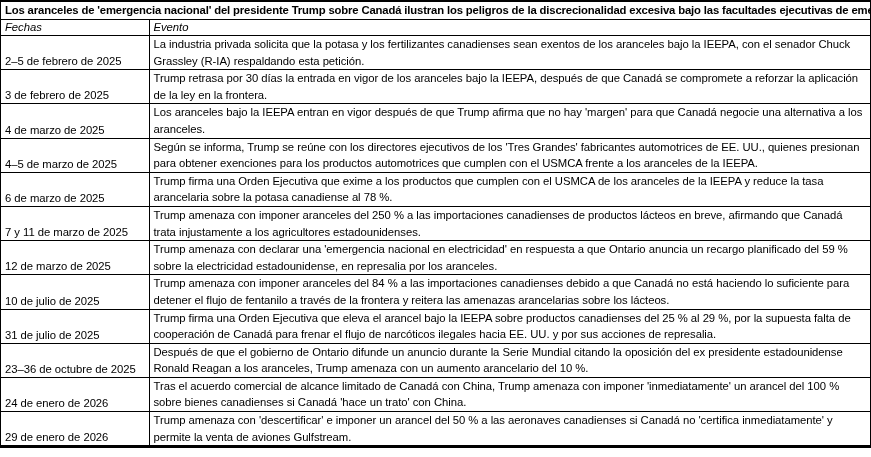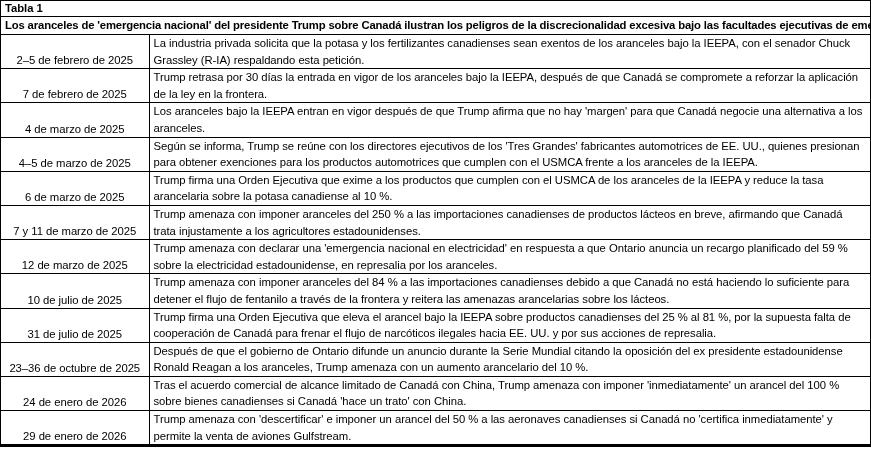--- a/index.html
+++ b/index.html
@@ -65,81 +65,81 @@
     tr.header-row td:last-child, tr.data-row td:last-child {
       border-right: none;
     }
     tr.data-row td {
       height: 32.6px;
     }
     tr.data-row td.date-cell {
       vertical-align: bottom;
       padding-bottom: 0;
       line-height: 16px;
-      text-align: center;
     }
     tr.data-row td.event-cell {
       vertical-align: top;
       padding-top: 0;
     }
     col.c-date { width: 148px; }
     col.c-event { width: auto; }
   </style>
 </head>
 <body>
 
 <div class="table-wrap">
   <table>
     <colgroup>
       <col class="c-date">
       <col class="c-event">
     </colgroup>
     <tbody>
-      <tr class="title-row">
-        <td colspan="2">Tabla 1</td>
-      </tr>
       <tr class="subtitle-row">
         <td colspan="2">Los aranceles de 'emergencia nacional' del presidente Trump sobre Canadá ilustran los peligros de la discrecionalidad excesiva bajo las facultades ejecutivas de emergencia</td>
+      </tr>
+      <tr class="header-row">
+        <td>Fechas</td>
+        <td>Evento</td>
       </tr>
 
       <tr class="data-row">
         <td class="date-cell">2–5 de febrero de 2025</td>
         <td class="event-cell">La industria privada solicita que la potasa y los fertilizantes canadienses sean exentos de los aranceles bajo la IEEPA, con el senador Chuck Grassley (R-IA) respaldando esta petición.</td>
       </tr>
       <tr class="data-row">
-        <td class="date-cell">7 de febrero de 2025</td>
+        <td class="date-cell">3 de febrero de 2025</td>
         <td class="event-cell">Trump retrasa por 30 días la entrada en vigor de los aranceles bajo la IEEPA, después de que Canadá se compromete a reforzar la aplicación de la ley en la frontera.</td>
       </tr>
       <tr class="data-row">
         <td class="date-cell">4 de marzo de 2025</td>
         <td class="event-cell">Los aranceles bajo la IEEPA entran en vigor después de que Trump afirma que no hay 'margen' para que Canadá negocie una alternativa a los aranceles.</td>
       </tr>
       <tr class="data-row">
         <td class="date-cell">4–5 de marzo de 2025</td>
         <td class="event-cell">Según se informa, Trump se reúne con los directores ejecutivos de los 'Tres Grandes' fabricantes automotrices de EE. UU., quienes presionan para obtener exenciones para los productos automotrices que cumplen con el USMCA frente a los aranceles de la IEEPA.</td>
       </tr>
       <tr class="data-row">
         <td class="date-cell">6 de marzo de 2025</td>
-        <td class="event-cell">Trump firma una Orden Ejecutiva que exime a los productos que cumplen con el USMCA de los aranceles de la IEEPA y reduce la tasa arancelaria sobre la potasa canadiense al 10 %.</td>
+        <td class="event-cell">Trump firma una Orden Ejecutiva que exime a los productos que cumplen con el USMCA de los aranceles de la IEEPA y reduce la tasa arancelaria sobre la potasa canadiense al 78 %.</td>
       </tr>
       <tr class="data-row">
         <td class="date-cell">7 y 11 de marzo de 2025</td>
         <td class="event-cell">Trump amenaza con imponer aranceles del 250 % a las importaciones canadienses de productos lácteos en breve, afirmando que Canadá trata injustamente a los agricultores estadounidenses.</td>
       </tr>
       <tr class="data-row">
         <td class="date-cell">12 de marzo de 2025</td>
         <td class="event-cell">Trump amenaza con declarar una 'emergencia nacional en electricidad' en respuesta a que Ontario anuncia un recargo planificado del 59 % sobre la electricidad estadounidense, en represalia por los aranceles.</td>
       </tr>
       <tr class="data-row">
         <td class="date-cell">10 de julio de 2025</td>
         <td class="event-cell">Trump amenaza con imponer aranceles del 84 % a las importaciones canadienses debido a que Canadá no está haciendo lo suficiente para detener el flujo de fentanilo a través de la frontera y reitera las amenazas arancelarias sobre los lácteos.</td>
       </tr>
       <tr class="data-row">
         <td class="date-cell">31 de julio de 2025</td>
-        <td class="event-cell">Trump firma una Orden Ejecutiva que eleva el arancel bajo la IEEPA sobre productos canadienses del 25 % al 81 %, por la supuesta falta de cooperación de Canadá para frenar el flujo de narcóticos ilegales hacia EE. UU. y por sus acciones de represalia.</td>
+        <td class="event-cell">Trump firma una Orden Ejecutiva que eleva el arancel bajo la IEEPA sobre productos canadienses del 25 % al 29 %, por la supuesta falta de cooperación de Canadá para frenar el flujo de narcóticos ilegales hacia EE. UU. y por sus acciones de represalia.</td>
       </tr>
       <tr class="data-row">
         <td class="date-cell">23–36 de octubre de 2025</td>
         <td class="event-cell">Después de que el gobierno de Ontario difunde un anuncio durante la Serie Mundial citando la oposición del ex presidente estadounidense Ronald Reagan a los aranceles, Trump amenaza con un aumento arancelario del 10 %.</td>
       </tr>
       <tr class="data-row">
         <td class="date-cell">24 de enero de 2026</td>
         <td class="event-cell">Tras el acuerdo comercial de alcance limitado de Canadá con China, Trump amenaza con imponer 'inmediatamente' un arancel del 100 % sobre bienes canadienses si Canadá 'hace un trato' con China.</td>
       </tr>
       <tr class="data-row">

